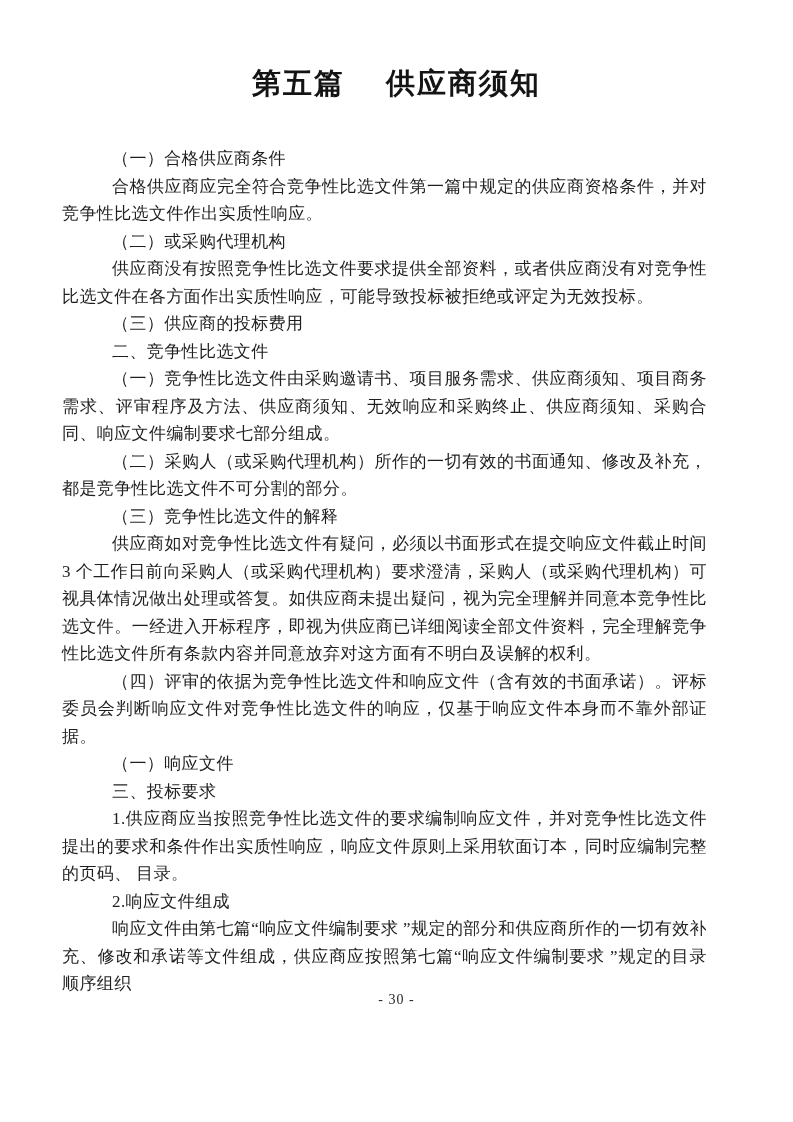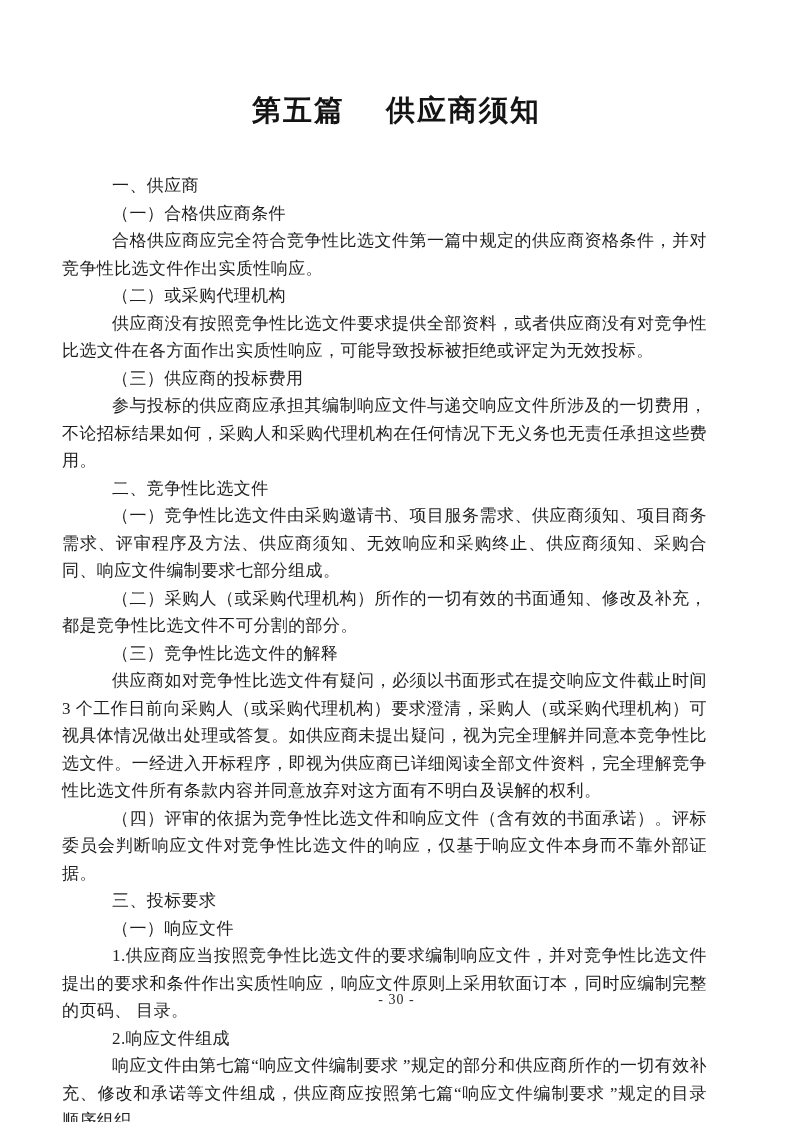--- a/index.html
+++ b/index.html
@@ -6,21 +6,21 @@
     margin: 0;
     padding: 0;
     background: #ffffff;
   }
   .page {
     position: relative;
     width: 793px;
     height: 1122px;
     box-sizing: border-box;
     background: #ffffff;
-    padding: 90px 86px 0 62px;
+    padding: 63px 86px 0 62px;
     color: #1e1e1e;
     font-family: "Liberation Serif", "DejaVu Serif", serif;
     overflow: hidden;
   }
   .doc-title {
     margin: 0 -86px 42px -62px;   
     text-align: center;
     font-family: "Liberation Sans", "DejaVu Sans", sans-serif;
     font-weight: 700;
     font-size: 29px;
@@ -50,35 +50,33 @@
     font-family: "Liberation Serif", "DejaVu Serif", serif;
   }
 </style>
 </head>
 <body>
 
 <div class="page">
   <h1 class="doc-title">第五篇　 供应商须知</h1>
 
   <div class="content">
-      <p class="para section">一、供应商</p>
       <p class="para sub">（一）合格供应商条件</p>
       <p class="para body">合格供应商应完全符合竞争性比选文件第一篇中规定的供应商资格条件，并对竞争性比选文件作出实质性响应。</p>
       <p class="para sub">（二）或采购代理机构</p>
       <p class="para body">供应商没有按照竞争性比选文件要求提供全部资料，或者供应商没有对竞争性比选文件在各方面作出实质性响应，可能导致投标被拒绝或评定为无效投标。</p>
       <p class="para sub">（三）供应商的投标费用</p>
-      <p class="para body">参与投标的供应商应承担其编制响应文件与递交响应文件所涉及的一切费用，不论招标结果如何，采购人和采购代理机构在任何情况下无义务也无责任承担这些费用。</p>
       <p class="para section">二、竞争性比选文件</p>
       <p class="para body">（一）竞争性比选文件由采购邀请书、项目服务需求、供应商须知、项目商务需求、评审程序及方法、供应商须知、无效响应和采购终止、供应商须知、采购合同、响应文件编制要求七部分组成。</p>
       <p class="para body">（二）采购人（或采购代理机构）所作的一切有效的书面通知、修改及补充，都是竞争性比选文件不可分割的部分。</p>
       <p class="para sub">（三）竞争性比选文件的解释</p>
       <p class="para body">供应商如对竞争性比选文件有疑问，必须以书面形式在提交响应文件截止时间 3 个工作日前向采购人（或采购代理机构）要求澄清，采购人（或采购代理机构）可视具体情况做出处理或答复。如供应商未提出疑问，视为完全理解并同意本竞争性比选文件。一经进入开标程序，即视为供应商已详细阅读全部文件资料，完全理解竞争性比选文件所有条款内容并同意放弃对这方面有不明白及误解的权利。</p>
       <p class="para body">（四）评审的依据为竞争性比选文件和响应文件（含有效的书面承诺）。评标委员会判断响应文件对竞争性比选文件的响应，仅基于响应文件本身而不靠外部证据。</p>
+      <p class="para sub">（一）响应文件</p>
       <p class="para section">三、投标要求</p>
-      <p class="para sub">（一）响应文件</p>
       <p class="para body">1.供应商应当按照竞争性比选文件的要求编制响应文件，并对竞争性比选文件提出的要求和条件作出实质性响应，响应文件原则上采用软面订本，同时应编制完整的页码、 目录。</p>
       <p class="para sub">2.响应文件组成</p>
       <p class="para body">响应文件由第七篇“响应文件编制要求 ”规定的部分和供应商所作的一切有效补充、修改和承诺等文件组成，供应商应按照第七篇“响应文件编制要求 ”规定的目录顺序组织</p>
     </div>
 
   <div class="footer">
     <span>- 30 -</span>
   </div>
 </div>
 

